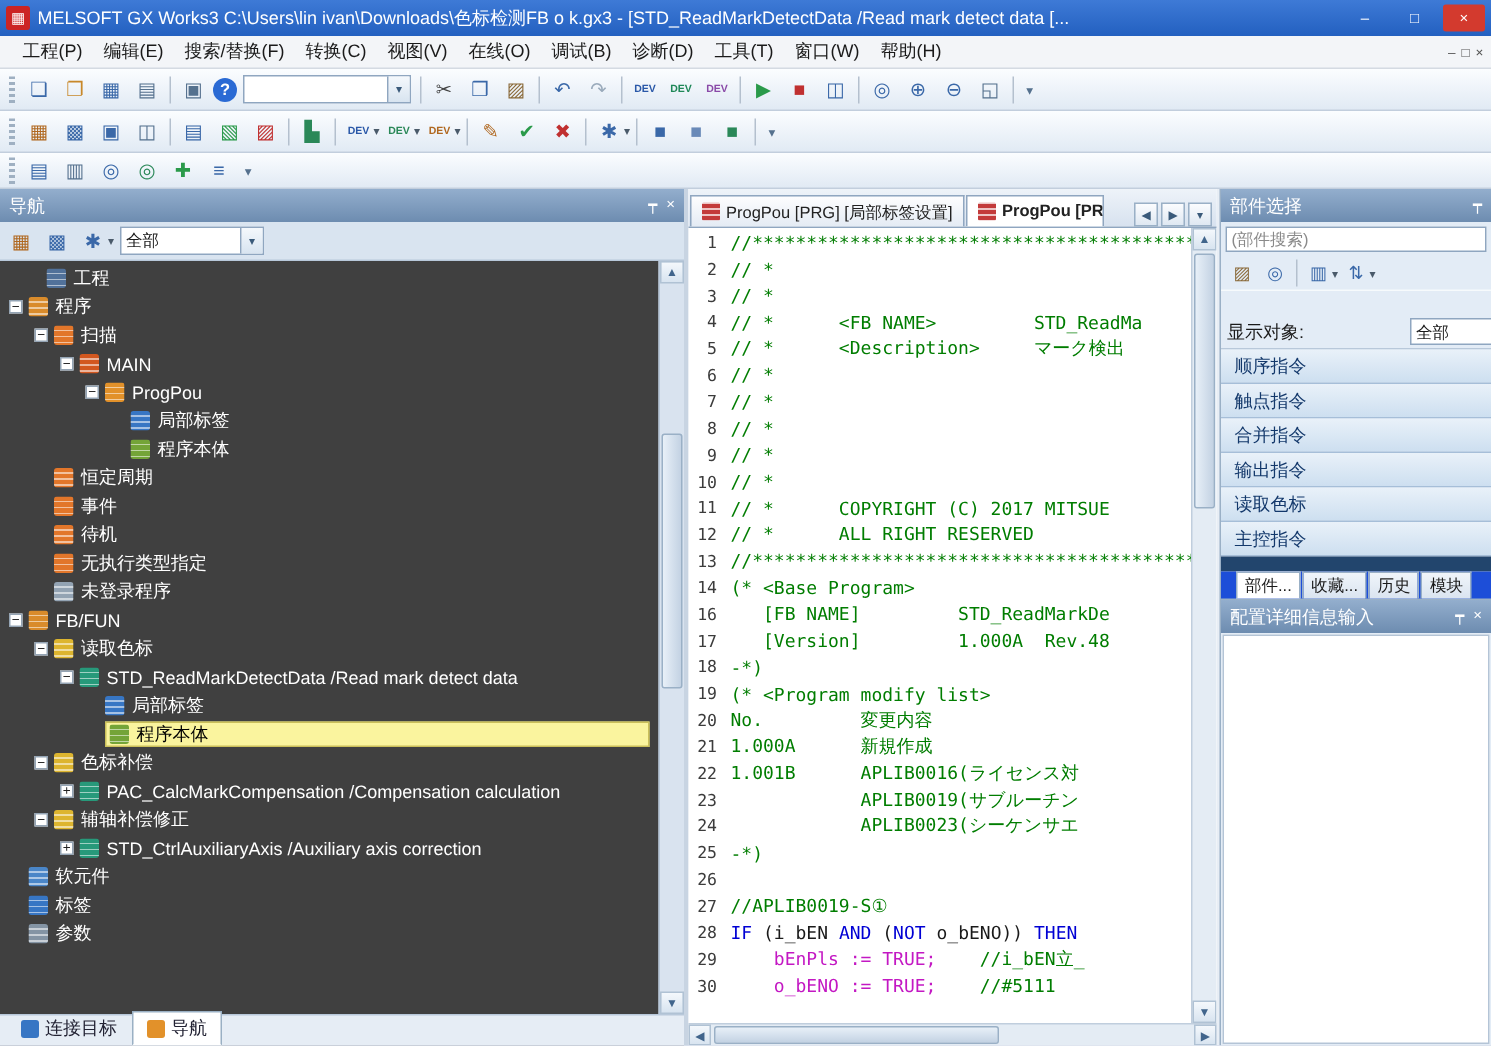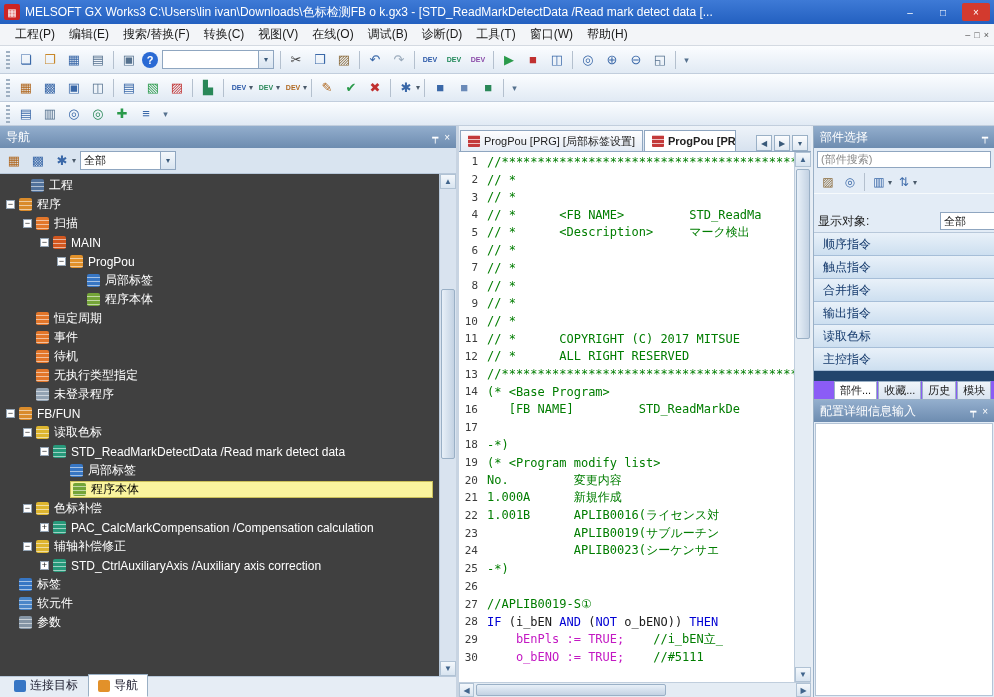--- a/index.html
+++ b/index.html
@@ -108,21 +108,21 @@
   .rp-search{margin:3px;height:17px;background:#fff;border:1px solid #8fa6c0;font-size:11px;color:#8a8a8a;
     display:flex;align-items:center;padding:0 3px;flex:none;}
   .rp-icons{display:flex;align-items:center;padding:1px 3px;flex:none;}
   .rp-icons .tb-icon{min-width:20px;height:20px;font-size:12px;}
   .rp-display{display:flex;align-items:flex-end;padding:2px 4px;flex:none;border-top:1px solid #f6fafc;border-bottom:1px solid #b8c8da;height:40px;}
   .rp-combo{width:60px;height:18px;background:#fff;border:1px solid #8fa6c0;display:flex;align-items:center;
     font-size:11px;padding-left:3px;margin-left:auto;margin-right:-10px;flex:none;}
   .rp-cat{height:23px;display:flex;align-items:center;padding-left:9px;font-size:12px;color:#13386b;
     background:linear-gradient(#e9f1f9,#cddff0);border-bottom:1px solid #a6bed8;}
   .rp-dark{height:10px;background:#22456d;flex:none;}
-  .rp-tabs{height:19px;display:flex;align-items:flex-end;background:#8b5cf6;border-bottom:1px solid #9ab0c6;padding-left:20px;flex:none;}
+  .rp-tabs{height:19px;display:flex;align-items:flex-end;background:#1d4ed8;border-bottom:1px solid #9ab0c6;padding-left:10px;flex:none;}
   .rp-tab{padding:1px 5px;font-size:11px;border:1px solid #9ab0c6;border-bottom:none;
     background:linear-gradient(#f0f5fa,#dae4f0);margin-right:1px;white-space:nowrap;}
   .rp-tab.active{background:#fff;}
   .rp-detail-body{flex:1;background:#fff;border:1px solid #b4c4d6;margin:1px;}
 </style>
 </head>
 <body>
 
 <div class="window">
 
@@ -461,27 +461,27 @@
               <span class="ticon ti-fbfold"></span>
               <span class="tlabel">辅轴补偿修正</span>
             </div>
             <div class="tree-row" style="padding-left: 40px;">
               <span class="expander">+</span>
               <span class="ticon ti-fb"></span>
               <span class="tlabel">STD_CtrlAuxiliaryAxis /Auxiliary axis correction</span>
             </div>
             <div class="tree-row" style="padding-left: 6px;">
               <span class="exp-sp"></span>
+              <span class="ticon ti-dev"></span>
+              <span class="tlabel">软元件</span>
+            </div>
+            <div class="tree-row" style="padding-left: 6px;">
+              <span class="exp-sp"></span>
               <span class="ticon ti-tag"></span>
               <span class="tlabel">标签</span>
-            </div>
-            <div class="tree-row" style="padding-left: 6px;">
-              <span class="exp-sp"></span>
-              <span class="ticon ti-dev"></span>
-              <span class="tlabel">软元件</span>
             </div>
             <div class="tree-row" style="padding-left: 6px;">
               <span class="exp-sp"></span>
               <span class="ticon ti-param"></span>
               <span class="tlabel">参数</span>
             </div>
           </div>
         <div class="nav-scroll">
           <div class="sb-btn">▲</div>
           <div class="sb-track">
@@ -532,21 +532,21 @@
             <div class="code-line"><span class="lnum">6</span><span class="ltext"><span class="seg-c">// *</span></span></div>
             <div class="code-line"><span class="lnum">7</span><span class="ltext"><span class="seg-c">// *</span></span></div>
             <div class="code-line"><span class="lnum">8</span><span class="ltext"><span class="seg-c">// *</span></span></div>
             <div class="code-line"><span class="lnum">9</span><span class="ltext"><span class="seg-c">// *</span></span></div>
             <div class="code-line"><span class="lnum">10</span><span class="ltext"><span class="seg-c">// *</span></span></div>
             <div class="code-line"><span class="lnum">11</span><span class="ltext"><span class="seg-c">// *      COPYRIGHT (C) 2017 MITSUE</span></span></div>
             <div class="code-line"><span class="lnum">12</span><span class="ltext"><span class="seg-c">// *      ALL RIGHT RESERVED</span></span></div>
             <div class="code-line"><span class="lnum">13</span><span class="ltext"><span class="seg-c">//*********************************************</span></span></div>
             <div class="code-line"><span class="lnum">14</span><span class="ltext"><span class="seg-c">(* &lt;Base Program&gt;</span></span></div>
             <div class="code-line"><span class="lnum">16</span><span class="ltext"><span class="seg-c">   [FB NAME]         STD_ReadMarkDe</span></span></div>
-            <div class="code-line"><span class="lnum">17</span></div>
+            <div class="code-line"><span class="lnum">17</span><span class="ltext"><span class="seg-c">   [Version]         1.000A  Rev.48</span></span></div>
             <div class="code-line"><span class="lnum">18</span><span class="ltext"><span class="seg-c">-*)</span></span></div>
             <div class="code-line"><span class="lnum">19</span><span class="ltext"><span class="seg-c">(* &lt;Program modify list&gt;</span></span></div>
             <div class="code-line"><span class="lnum">20</span><span class="ltext"><span class="seg-c">No.         変更内容</span></span></div>
             <div class="code-line"><span class="lnum">21</span><span class="ltext"><span class="seg-c">1.000A      新規作成</span></span></div>
             <div class="code-line"><span class="lnum">22</span><span class="ltext"><span class="seg-c">1.001B      APLIB0016(ライセンス対</span></span></div>
             <div class="code-line"><span class="lnum">23</span><span class="ltext"><span class="seg-c">            APLIB0019(サブルーチン</span></span></div>
             <div class="code-line"><span class="lnum">24</span><span class="ltext"><span class="seg-c">            APLIB0023(シーケンサエ</span></span></div>
             <div class="code-line"><span class="lnum">25</span><span class="ltext"><span class="seg-c">-*)</span></span></div>
             <div class="code-line"><span class="lnum">26</span><span class="ltext"></span></div>
             <div class="code-line"><span class="lnum">27</span><span class="ltext"><span class="seg-c">//APLIB0019-S①</span></span></div>

